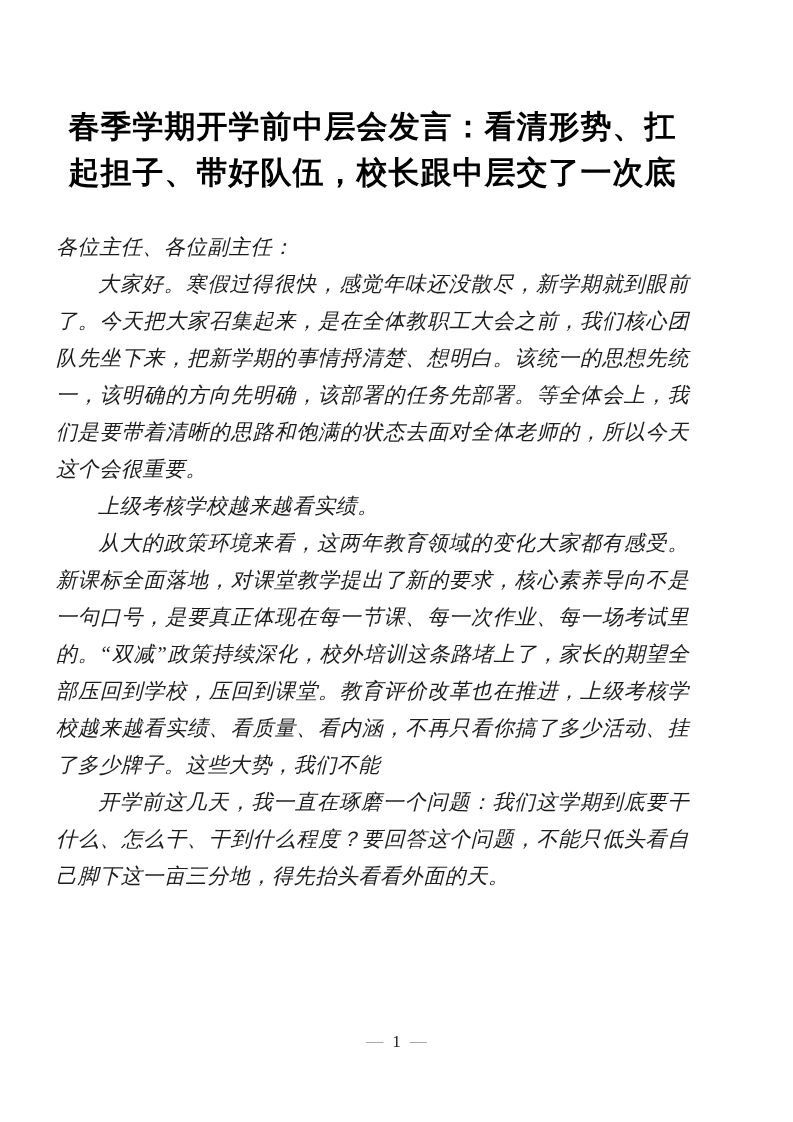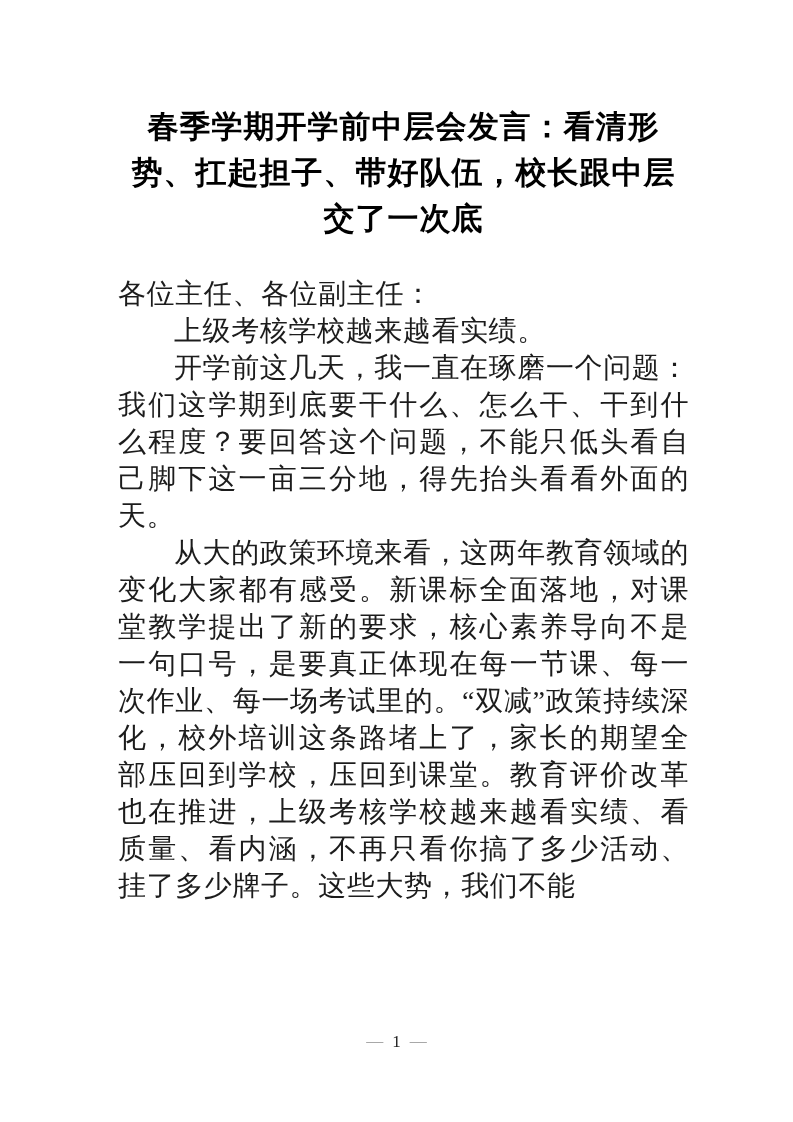--- a/index.html
+++ b/index.html
@@ -11,40 +11,41 @@
     position: relative;
     width: 793px;
     height: 1122px;
     margin: 0 auto;
     background: #ffffff;
     overflow: hidden;
     color: #000000;
     font-family: "Liberation Serif", serif;
   }
   .content {
-    padding: 104px 104px 0 118px;
+    padding: 104px 104px 0 56px;
   }
   .doc-title {
     margin: 0 0 33px 0;
     font-size: 31px;
     line-height: 46px;
     font-weight: bold;
     text-align: center;
     letter-spacing: 1px;
     color: #000000;
     font-family: "Liberation Serif", serif;
   }
   .para {
     margin: 0;
-    font-size: 28px;
+    font-size: 21px;
     line-height: 37px;
     letter-spacing: 0.6px;
     text-align: justify;
     color: #1c1c1c;
     font-family: "Liberation Serif", serif;
+    font-style: italic;
   }
   .indent {
     text-indent: 2em;
   }
   .section-heading {
     margin: 0;
     font-size: 22px;
     line-height: 37px;
     font-weight: bold;
     text-indent: 2em;
@@ -72,26 +73,27 @@
 </head>
 <body>
 
 <div class="page">
   <div class="content">
 
     <h1 class="doc-title">春季学期开学前中层会发言：看清形势、扛起担子、带好队伍，校长跟中层交了一次底</h1>
 
     <p class="para">各位主任、各位副主任：</p>
 
+    <p class="para indent">大家好。寒假过得很快，感觉年味还没散尽，新学期就到眼前了。今天把大家召集起来，是在全体教职工大会之前，我们核心团队先坐下来，把新学期的事情捋清楚、想明白。该统一的思想先统一，该明确的方向先明确，该部署的任务先部署。等全体会上，我们是要带着清晰的思路和饱满的状态去面对全体老师的，所以今天这个会很重要。</p>
 
     <p class="para indent">上级考核学校越来越看实绩。</p>
 
 
+    <p class="para indent">从大的政策环境来看，这两年教育领域的变化大家都有感受。新课标全面落地，对课堂教学提出了新的要求，核心素养导向不是一句口号，是要真正体现在每一节课、每一次作业、每一场考试里的。“双减”政策持续深化，校外培训这条路堵上了，家长的期望全部压回到学校，压回到课堂。教育评价改革也在推进，上级考核学校越来越看实绩、看质量、看内涵，不再只看你搞了多少活动、挂了多少牌子。这些大势，我们不能</p>
+
     <p class="para indent">开学前这几天，我一直在琢磨一个问题：我们这学期到底要干什么、怎么干、干到什么程度？要回答这个问题，不能只低头看自己脚下这一亩三分地，得先抬头看看外面的天。</p>
-
-    <p class="para indent">从大的政策环境来看，这两年教育领域的变化大家都有感受。新课标全面落地，对课堂教学提出了新的要求，核心素养导向不是一句口号，是要真正体现在每一节课、每一次作业、每一场考试里的。“双减”政策持续深化，校外培训这条路堵上了，家长的期望全部压回到学校，压回到课堂。教育评价改革也在推进，上级考核学校越来越看实绩、看质量、看内涵，不再只看你搞了多少活动、挂了多少牌子。这些大势，我们不能</p>
 
   </div>
 
   <div class="page-footer">
     <span class="dash">—</span><span>1</span><span class="dash">—</span>
   </div>
 </div>
 
 </body></html>

